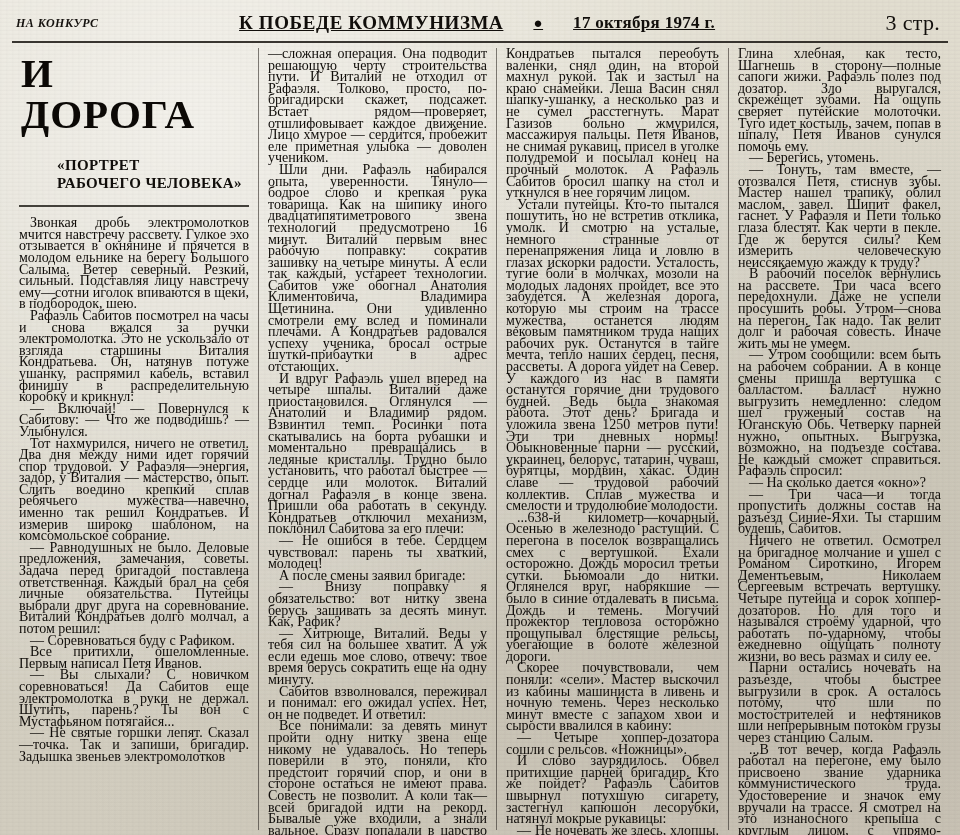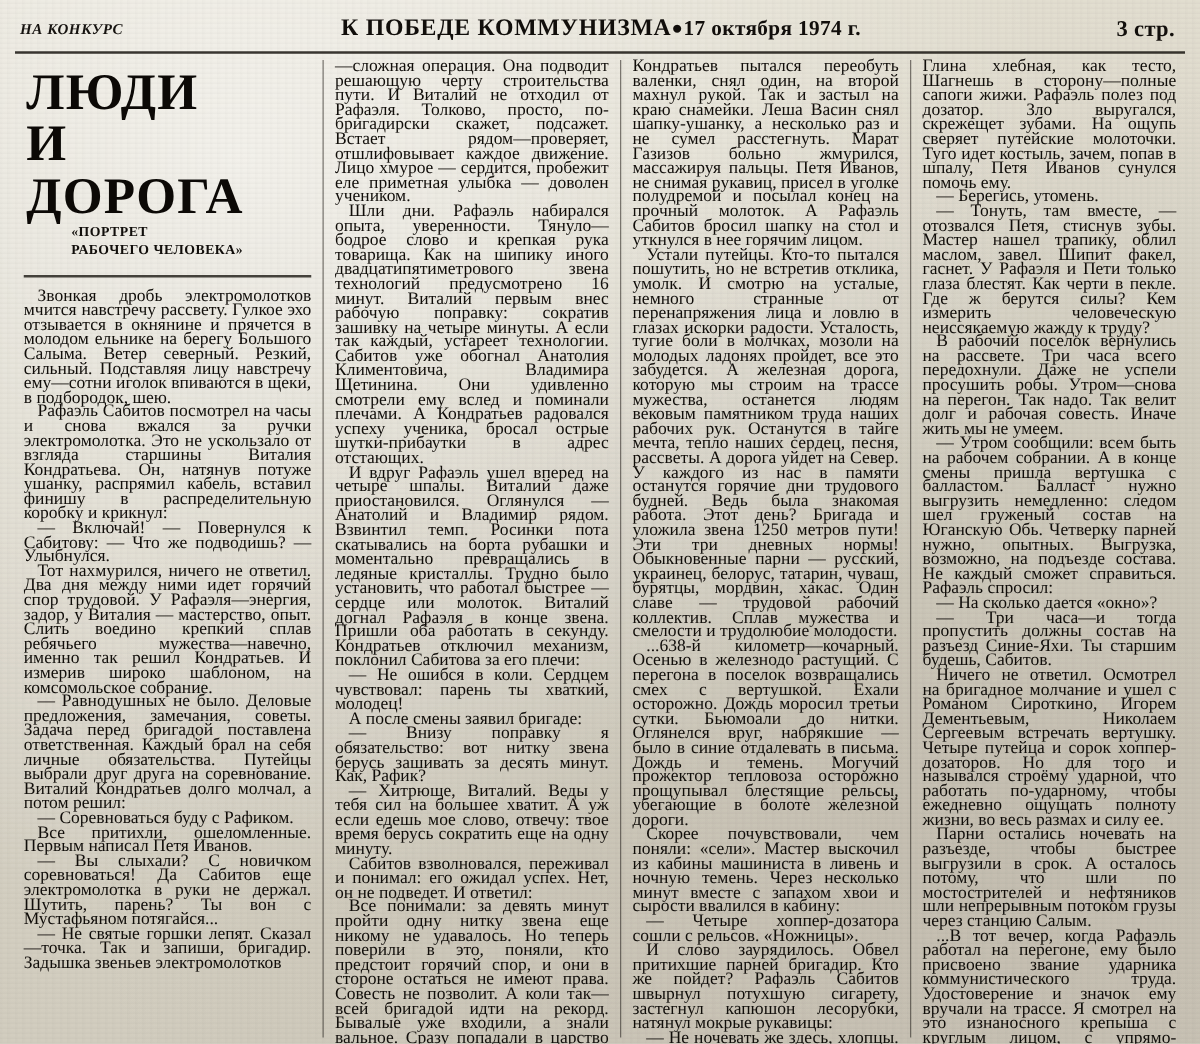--- a/index.html
+++ b/index.html
@@ -53,39 +53,40 @@
     font-size: 12px;
     letter-spacing: 0.5px;
     color: #1a1714;
     text-transform: uppercase;
     padding-left: 2px;
     text-align: right;
   }
   .masthead-center {
     display: flex;
     align-items: center;
-    gap: 0;
+    gap: 30px;
     font-weight: bold;
     font-size: 19px;
     letter-spacing: 0.6px;
     color: #15120f;
     margin-left: -30px;
+    text-decoration: underline;
   }
   .masthead-center .bullet {
     font-size: 15px;
     line-height: 1;
   }
   .masthead-date {
     font-weight: bold;
     font-size: 17px;
     letter-spacing: 0.3px;
   }
   .masthead-right {
-    font-weight: bold;
-    font-size: 18px;
+    font-weight: normal;
+    font-size: 22px;
     padding-right: 6px;
     letter-spacing: 0.3px;
   }
   .rule {
     height: 2px;
     background: #1d1a15;
     margin: 1px 2px 0 2px;
     opacity: 0.85;
   }
 
@@ -115,22 +116,22 @@
     font-weight: bold;
     font-size: 41px;
     line-height: 0.96;
     letter-spacing: 1px;
     color: #100e0b;
     margin: 6px 0 0 2px;
     text-transform: uppercase;
   }
   .headline div { margin-bottom: 2px; }
   .kicker {
-    margin: 4px 0 2px 38px;
-    font-size: 11px;
+    margin: 21px 0 2px 38px;
+    font-size: 15px;
     font-weight: bold;
     letter-spacing: 0.4px;
     line-height: 1.25;
     text-transform: uppercase;
     color: #15120f;
   }
   .kicker .q { font-weight: bold; }
   .headline-rule {
     height: 2px;
     background: #1d1a15;
@@ -183,21 +184,20 @@
       <span class="masthead-date">17 октября 1974 г.</span>
     </div>
     <div class="masthead-right">3 стр.</div>
   </div>
   <div class="rule"></div>
 
   <div class="columns">
 
     <div class="col col1">
       <div class="headline">
-        <div>ЛЮДИ</div>
         <div>И</div>
         <div>ДОРОГА</div>
       </div>
       <div class="kicker">
         <div class="q">«ПОРТРЕТ</div>
         <div class="q">РАБОЧЕГО ЧЕЛОВЕКА»</div>
       </div>
       <div class="headline-rule"></div>
       <div class="body">
         <p>Звонкая дробь электромолотков мчится навстречу рассвету. Гулкое эхо отзывается в окнянине и прячется в молодом ельнике на берегу Большого Салыма. Ветер северный. Резкий, сильный. Подставляя лицу навстречу ему—сотни иголок впиваются в щеки, в подбородок, шею.</p>
@@ -210,21 +210,21 @@
         <p>— Вы слыхали? С новичком соревноваться! Да Сабитов еще электромолотка в руки не держал. Шутить, парень? Ты вон с Мустафьяном потягайся...</p>
         <p>— Не святые горшки лепят. Сказал—точка. Так и запиши, бригадир. Задышка звеньев электромолотков</p>
       </div>
     </div>
 
     <div class="col col2">
       <div class="body">
         <p class="noindent">—сложная операция. Она подводит решающую черту строительства пути. И Виталий не отходил от Рафаэля. Толково, просто, по-бригадирски скажет, подсажет. Встает рядом—проверяет, отшлифовывает каждое движение. Лицо хмурое — сердится, пробежит еле приметная улыбка — доволен учеником.</p>
         <p>Шли дни. Рафаэль набирался опыта, уверенности. Тянуло—бодрое слово и крепкая рука товарища. Как на шипику иного двадцатипятиметрового звена технологий предусмотрено 16 минут. Виталий первым внес рабочую поправку: сократив зашивку на четыре минуты. А если так каждый, устареет технологии. Сабитов уже обогнал Анатолия Климентовича, Владимира Щетинина. Они удивленно смотрели ему вслед и поминали плечами. А Кондратьев радовался успеху ученика, бросал острые шутки-прибаутки в адрес отстающих.</p>
         <p>И вдруг Рафаэль ушел вперед на четыре шпалы. Виталий даже приостановился. Оглянулся — Анатолий и Владимир рядом. Взвинтил темп. Росинки пота скатывались на борта рубашки и моментально превращались в ледяные кристаллы. Трудно было установить, что работал быстрее — сердце или молоток. Виталий догнал Рафаэля в конце звена. Пришли оба работать в секунду. Кондратьев отключил механизм, поклонил Сабитова за его плечи:</p>
-        <p>— Не ошибся в коли. Сердцем чувствовал: парень ты хваткий, молодец!</p>
+        <p>— Не ошибся в тебе. Сердцем чувствовал: парень ты хваткий, молодец!</p>
         <p>А после смены заявил бригаде:</p>
         <p>— Внизу поправку я обязательство: вот нитку звена берусь зашивать за десять минут. Как, Рафик?</p>
         <p>— Хитрюще, Виталий. Веды у тебя сил на большее хватит. А уж если едешь мое слово, отвечу: твое время берусь сократить еще на одну минуту.</p>
         <p>Сабитов взволновался, переживал и понимал: его ожидал успех. Нет, он не подведет. И ответил:</p>
         <p>Все понимали: за девять минут пройти одну нитку звена еще никому не удавалось. Но теперь поверили в это, поняли, кто предстоит горячий спор, и они в стороне остаться не имеют права. Совесть не позволит. А коли так—всей бригадой идти на рекорд. Бывалые уже входили, а знали вальное. Сразу попадали в царство железного стука. Тишина. Весело потрескивает в костре березовые чурки. Толя Бутанов потянулся рукой за сигаретой, повернулся в сторону бачка с питьевой водой: дотянуться до кружки не хватило сил. Виталий</p>
       </div>
     </div>
 
     <div class="col col3">
       <div class="body">

